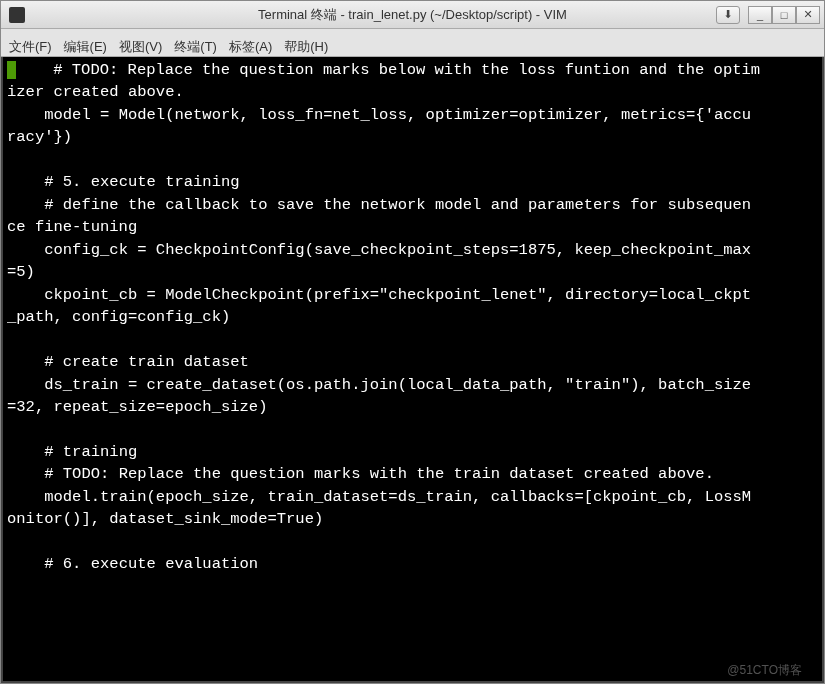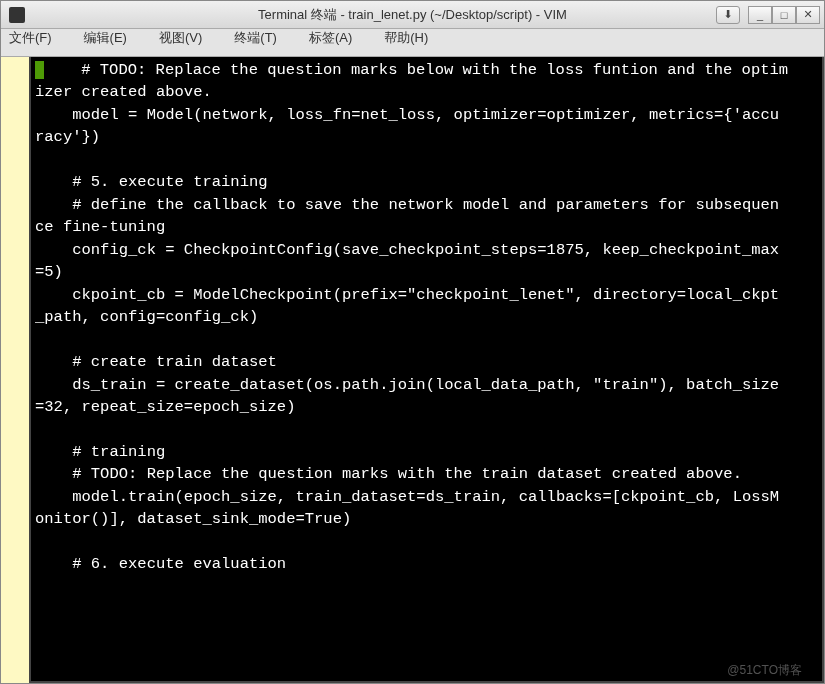--- a/index.html
+++ b/index.html
@@ -10,21 +10,21 @@
     body {
       font-family: sans-serif;
       background: #dcdcdc;
       width: 825px;
       height: 684px;
       overflow: hidden;
     }
     .window {
       width: 100%;
       height: 100%;
-      background: #fef9c3;
+      background: #3b82f6;
       border: 1px solid #888;
       display: flex;
       flex-direction: column;
     }
     .titlebar {
       height: 28px;
       background: linear-gradient(#f0f0f0, #d8d8d8);
       display: flex;
       align-items: center;
       justify-content: center;
@@ -60,23 +60,23 @@
       color: #444;
     }
     .win-btn:first-child {
       margin-right: 8px;
       border-radius: 3px;
     }
     .menubar {
       height: 28px;
       background: #e4e4e4;
       display: flex;
-      align-items: flex-start;
+      align-items: flex-end;
       padding: 0 8px;
-      gap: 32px;
+      gap: 12px;
       font-size: 13px;
       color: #333;
       border-bottom: 1px solid #aaa;
     }
     .menu-item {
       cursor: pointer;
     }
     .terminal {
       flex: 1;
       background: #000;
@@ -84,21 +84,20 @@
       font-family: "Consolas", "Courier New", monospace;
       font-size: 15.5px;
       padding: 2px 4px;
       line-height: 1.45;
       white-space: pre-wrap;
       word-break: break-all;
       overflow: hidden;
       position: relative;
       border: 2px solid #444;
       border-top: none;
-      margin-left: 28px;
     }
     .cursor-block {
       display: inline-block;
       width: 9px;
       height: 18px;
       background: #4e9a06;
       vertical-align: text-bottom;
     }
     .watermark {
       position: absolute;

